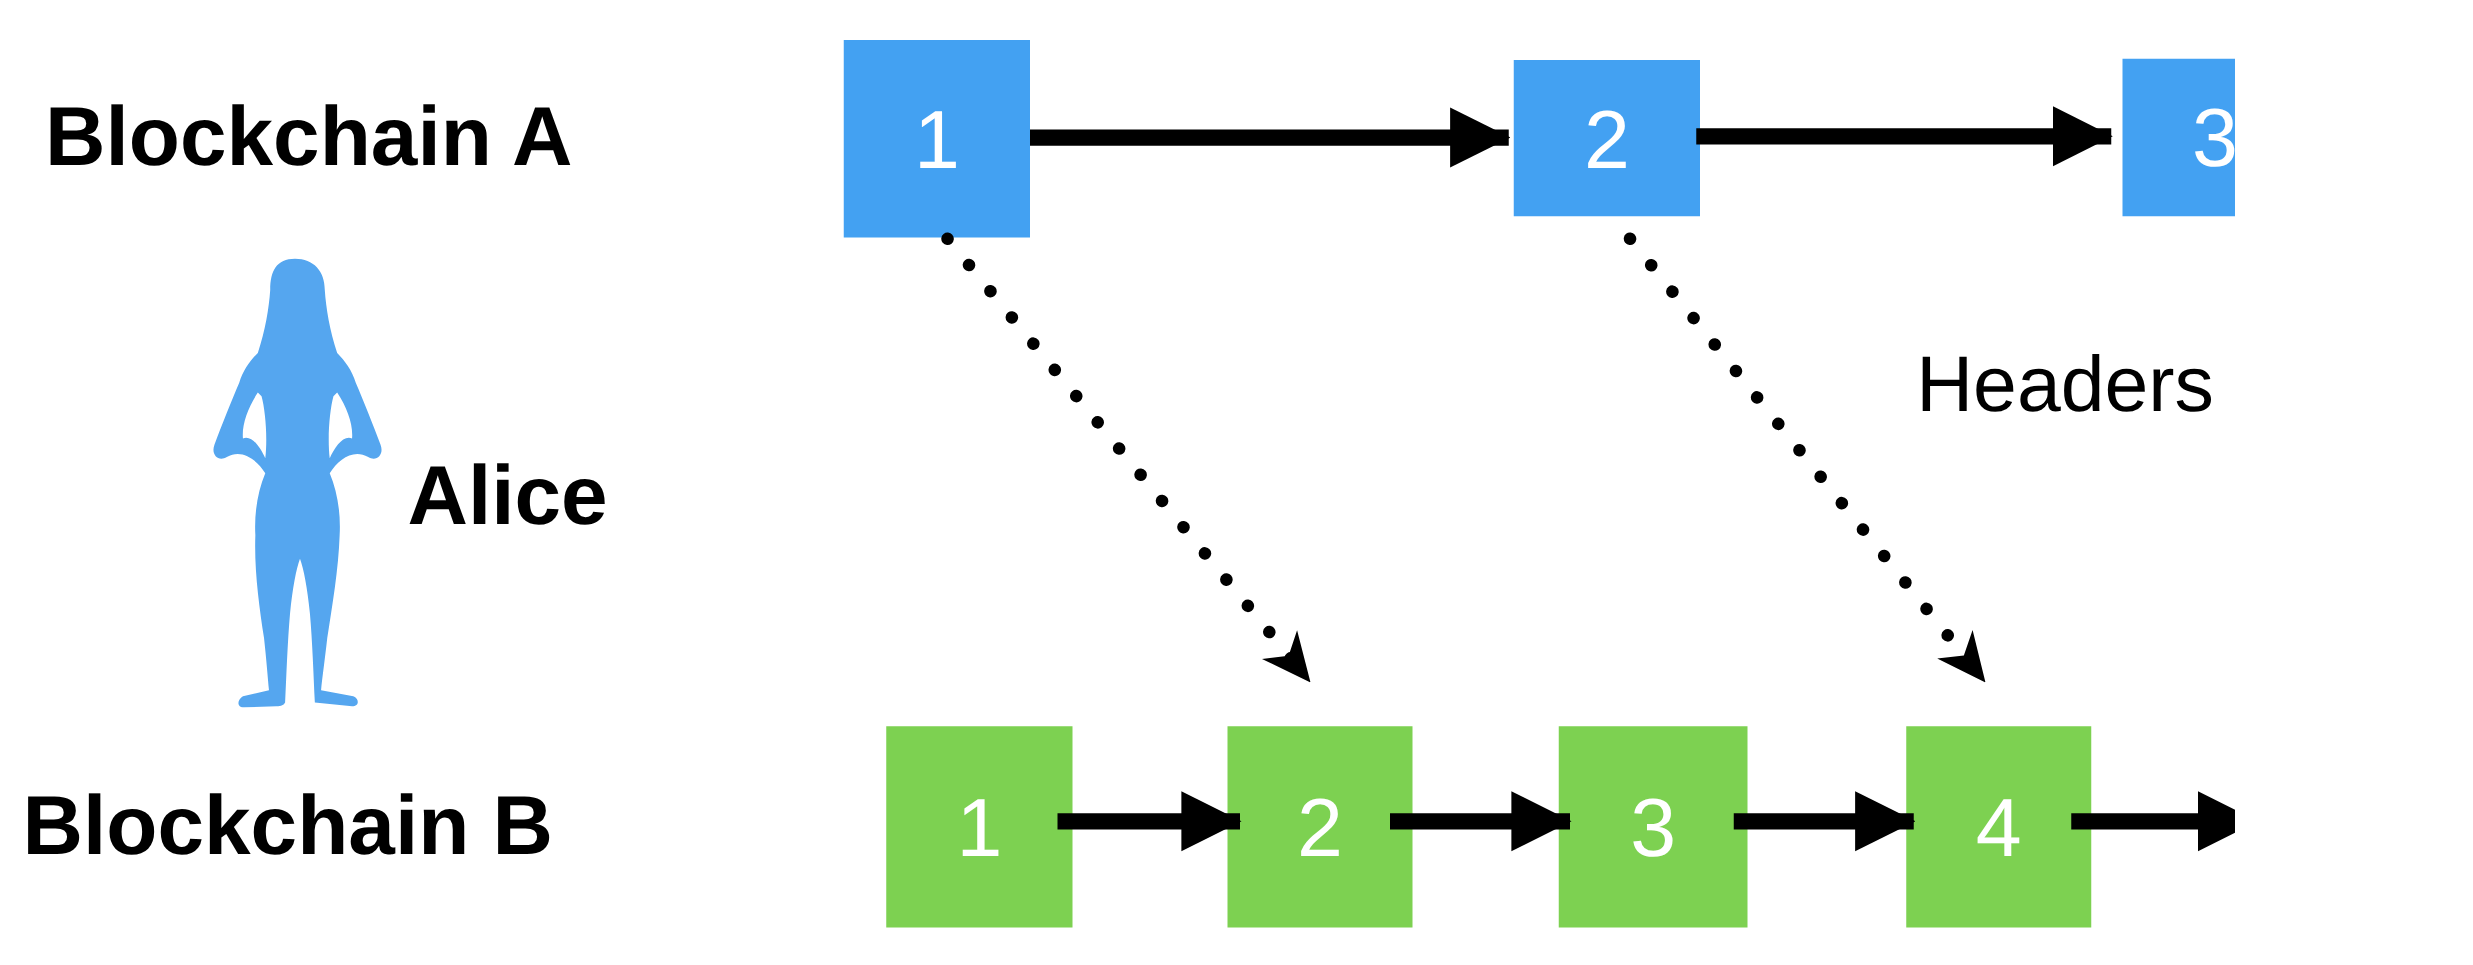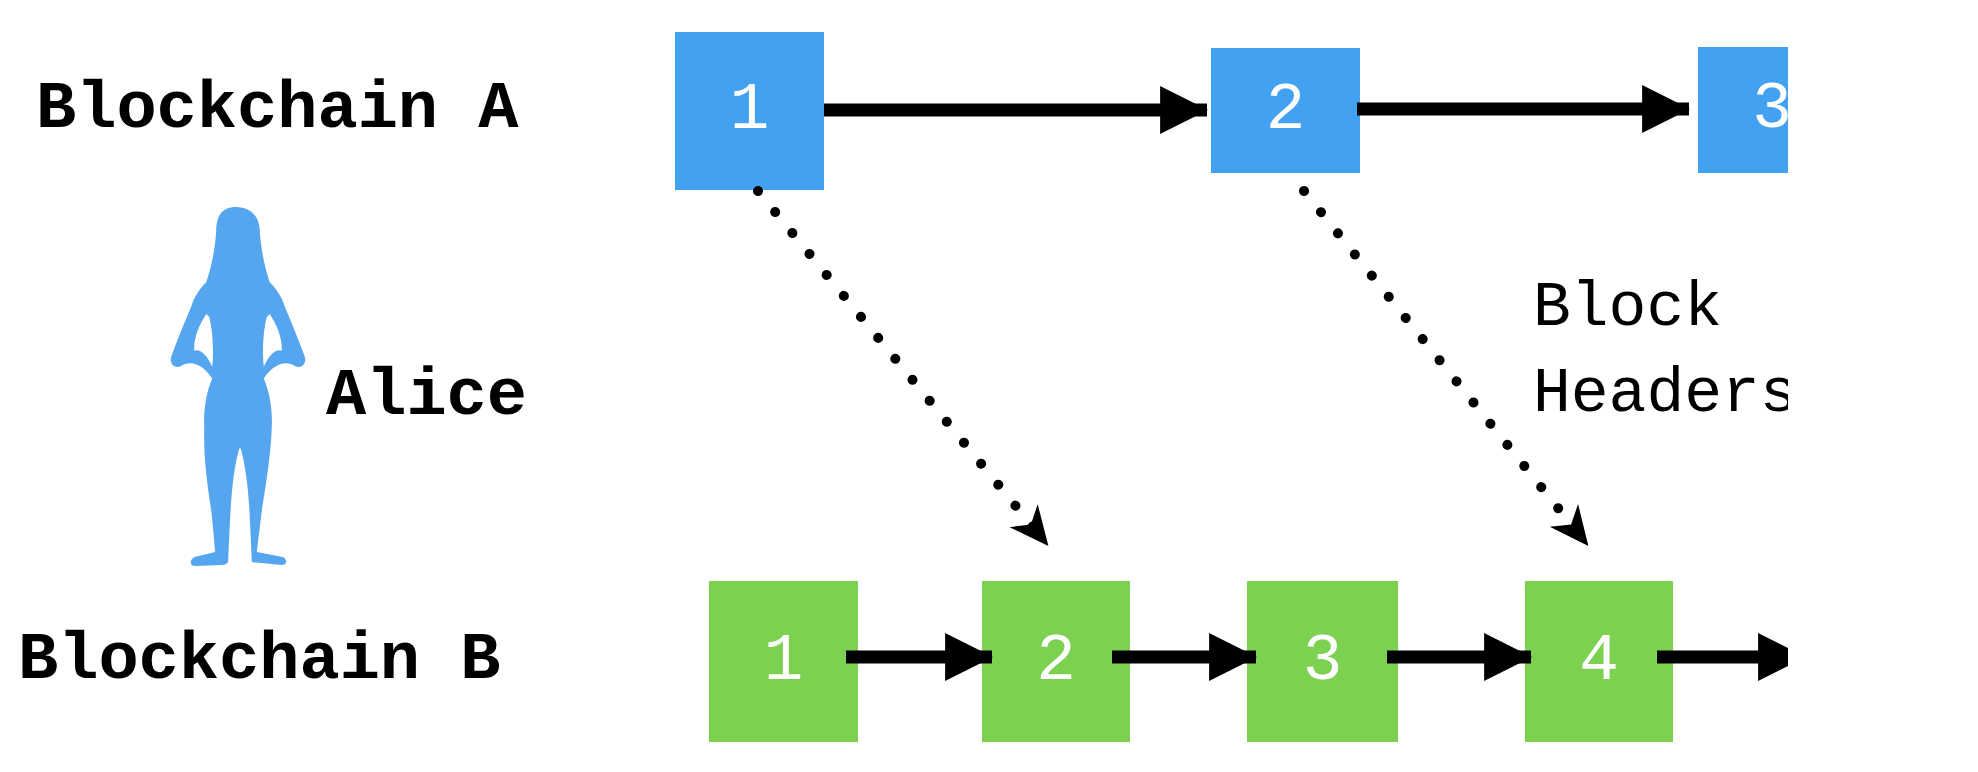--- a/index.html
+++ b/index.html
@@ -1,21 +1,21 @@
 <!DOCTYPE html>
 <html><head>
 <meta charset="utf-8">
 <style>
   html,body{margin:0;padding:0;background:#ffffff;}
   .canvas{
     position:relative;
     width:1788px;height:772px;
     background:#ffffff;
     overflow:hidden;
-    font-family:Liberation Mono, monospace;
+    font-family:Liberation Sans, sans-serif;
     color:#000;
   }
   .chain-label{
     position:absolute;
     font-size:67px;
     font-weight:bold;
     line-height:1;
     white-space:nowrap;
     color:#000;
   }
@@ -64,21 +64,20 @@
 
 <div class="canvas">
 
   <div class="chain-label" id="label-chain-a">Blockchain A</div>
 
   <div class="chain-label" id="label-alice">Alice</div>
 
   <div class="chain-label" id="label-chain-b">Blockchain B</div>
 
   <div class="annotation">
-    <span>Block</span>
     <span>Headers</span>
   </div>
 
   <svg id="alice-figure" viewBox="0 0 150 366" xmlns="http://www.w3.org/2000/svg">
     <path fill="#55A6EF" fill-rule="evenodd" d="M73,4
          C88,4 97,14 97,29
          C98,44 101,62 107,80
          C113,86 119,94 122,104
          C128,118 136,138 142,154
          C145,162 139,168 132,164

